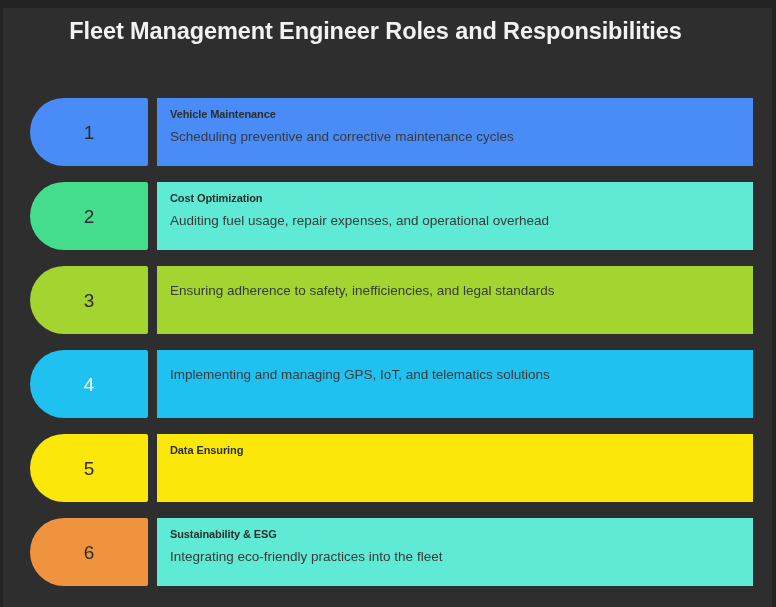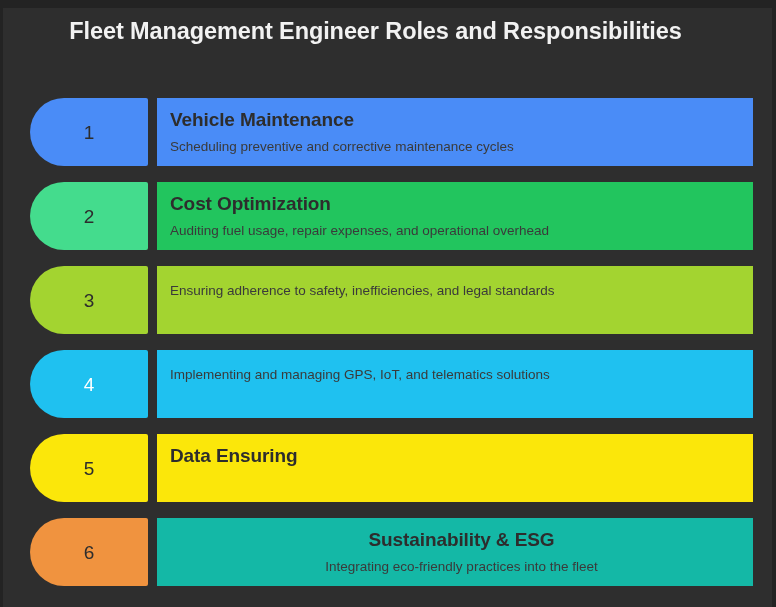--- a/index.html
+++ b/index.html
@@ -75,21 +75,21 @@
     left: 152px;
     top: 0;
     width: 598px;
     height: 68px;
     box-sizing: border-box;
     padding: 10px 0 0 13px;
     border-left: 2px solid #2e2e2e;
   }
 
   .row-title {
-    font-size: 19px;
+    font-size: 11px;
     font-weight: bold;
     color: #2d2d2d;
     line-height: 1.25;
     letter-spacing: -0.1px;
     white-space: nowrap;
   }
 
   .row-desc {
     margin-top: 7px;
     font-size: 13.5px;
@@ -113,21 +113,21 @@
         </div>
         <div class="row-content" style="background: rgb(74, 140, 247);">
           <div class="row-title">Vehicle Maintenance</div>
           <div class="row-desc">Scheduling preventive and corrective maintenance cycles</div>
         </div>
       </div>
       <div class="row">
         <div class="row-badge" style="background: rgb(68, 220, 141);">
           <div class="row-number" style="color: rgb(45, 45, 45);">2</div>
         </div>
-        <div class="row-content" style="background: #22c55e;">
+        <div class="row-content" style="background: #5eead4;">
           <div class="row-title">Cost Optimization</div>
           <div class="row-desc">Auditing fuel usage, repair expenses, and operational overhead</div>
         </div>
       </div>
       <div class="row">
         <div class="row-badge" style="background: rgb(163, 212, 48);">
           <div class="row-number" style="color: rgb(45, 45, 45);">3</div>
         </div>
         <div class="row-content" style="background: rgb(163, 212, 48);">
           <div class="row-desc">Ensuring adherence to safety, inefficiencies, and legal standards</div>
@@ -146,20 +146,20 @@
           <div class="row-number" style="color: rgb(45, 45, 45);">5</div>
         </div>
         <div class="row-content" style="background: rgb(251, 231, 10);">
           <div class="row-title">Data Ensuring</div>
         </div>
       </div>
       <div class="row">
         <div class="row-badge" style="background: rgb(240, 147, 63);">
           <div class="row-number" style="color: rgb(45, 45, 45);">6</div>
         </div>
-        <div class="row-content" style="background: #14b8a6; text-align: center;">
+        <div class="row-content" style="background: #5eead4;">
           <div class="row-title">Sustainability &amp; ESG</div>
           <div class="row-desc">Integrating eco-friendly practices into the fleet</div>
         </div>
       </div>
     </div>
 
 </div>
 
 </body></html>

